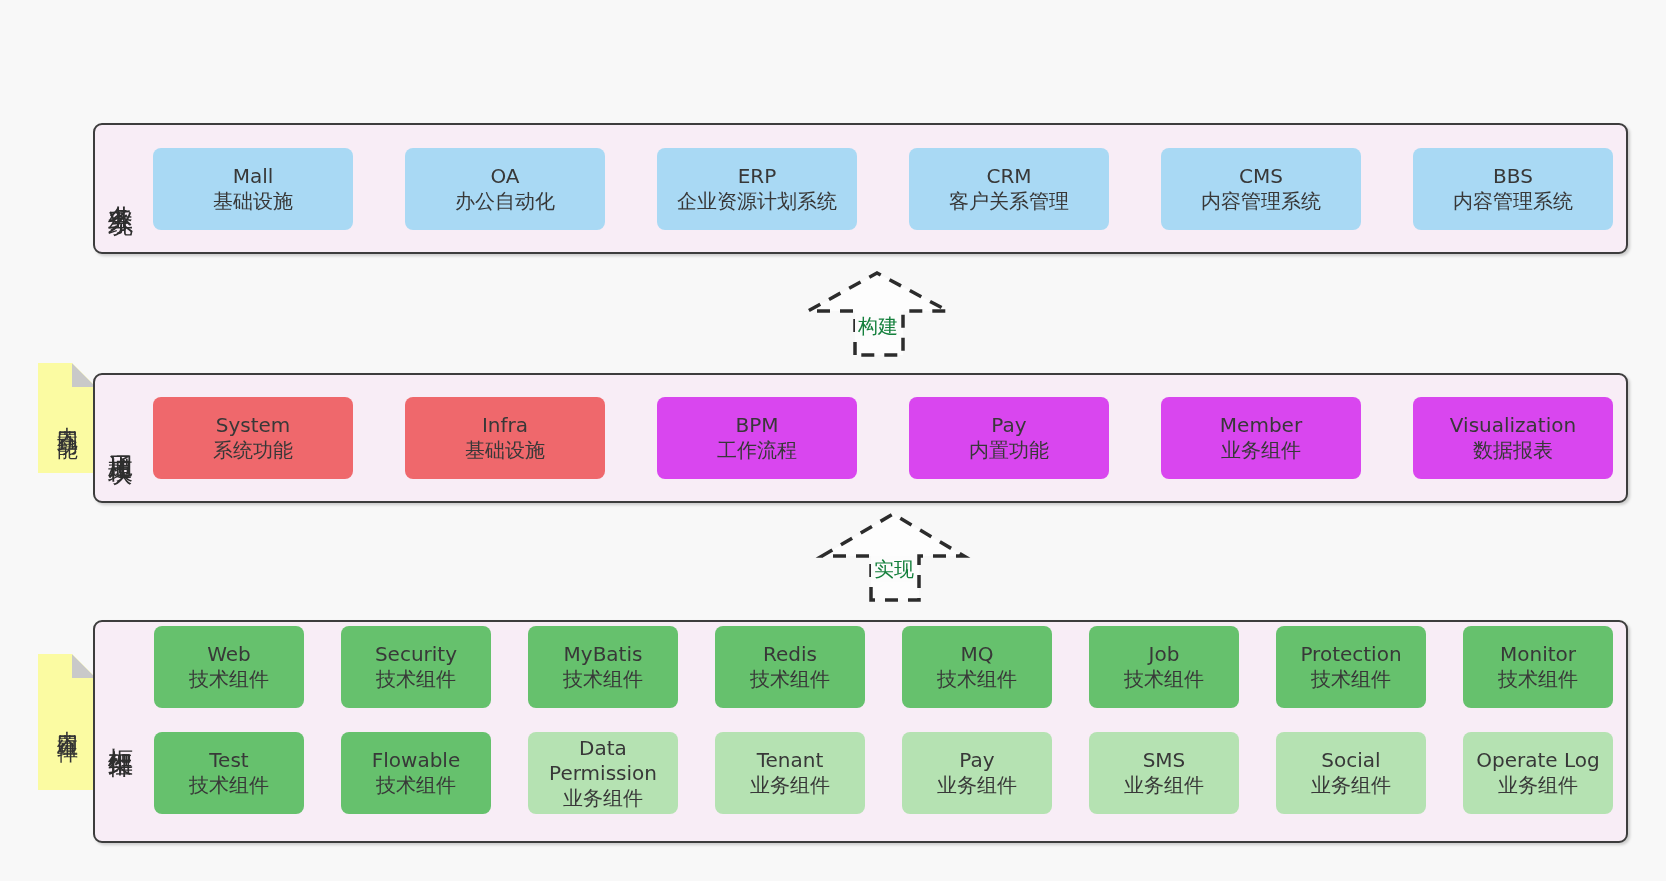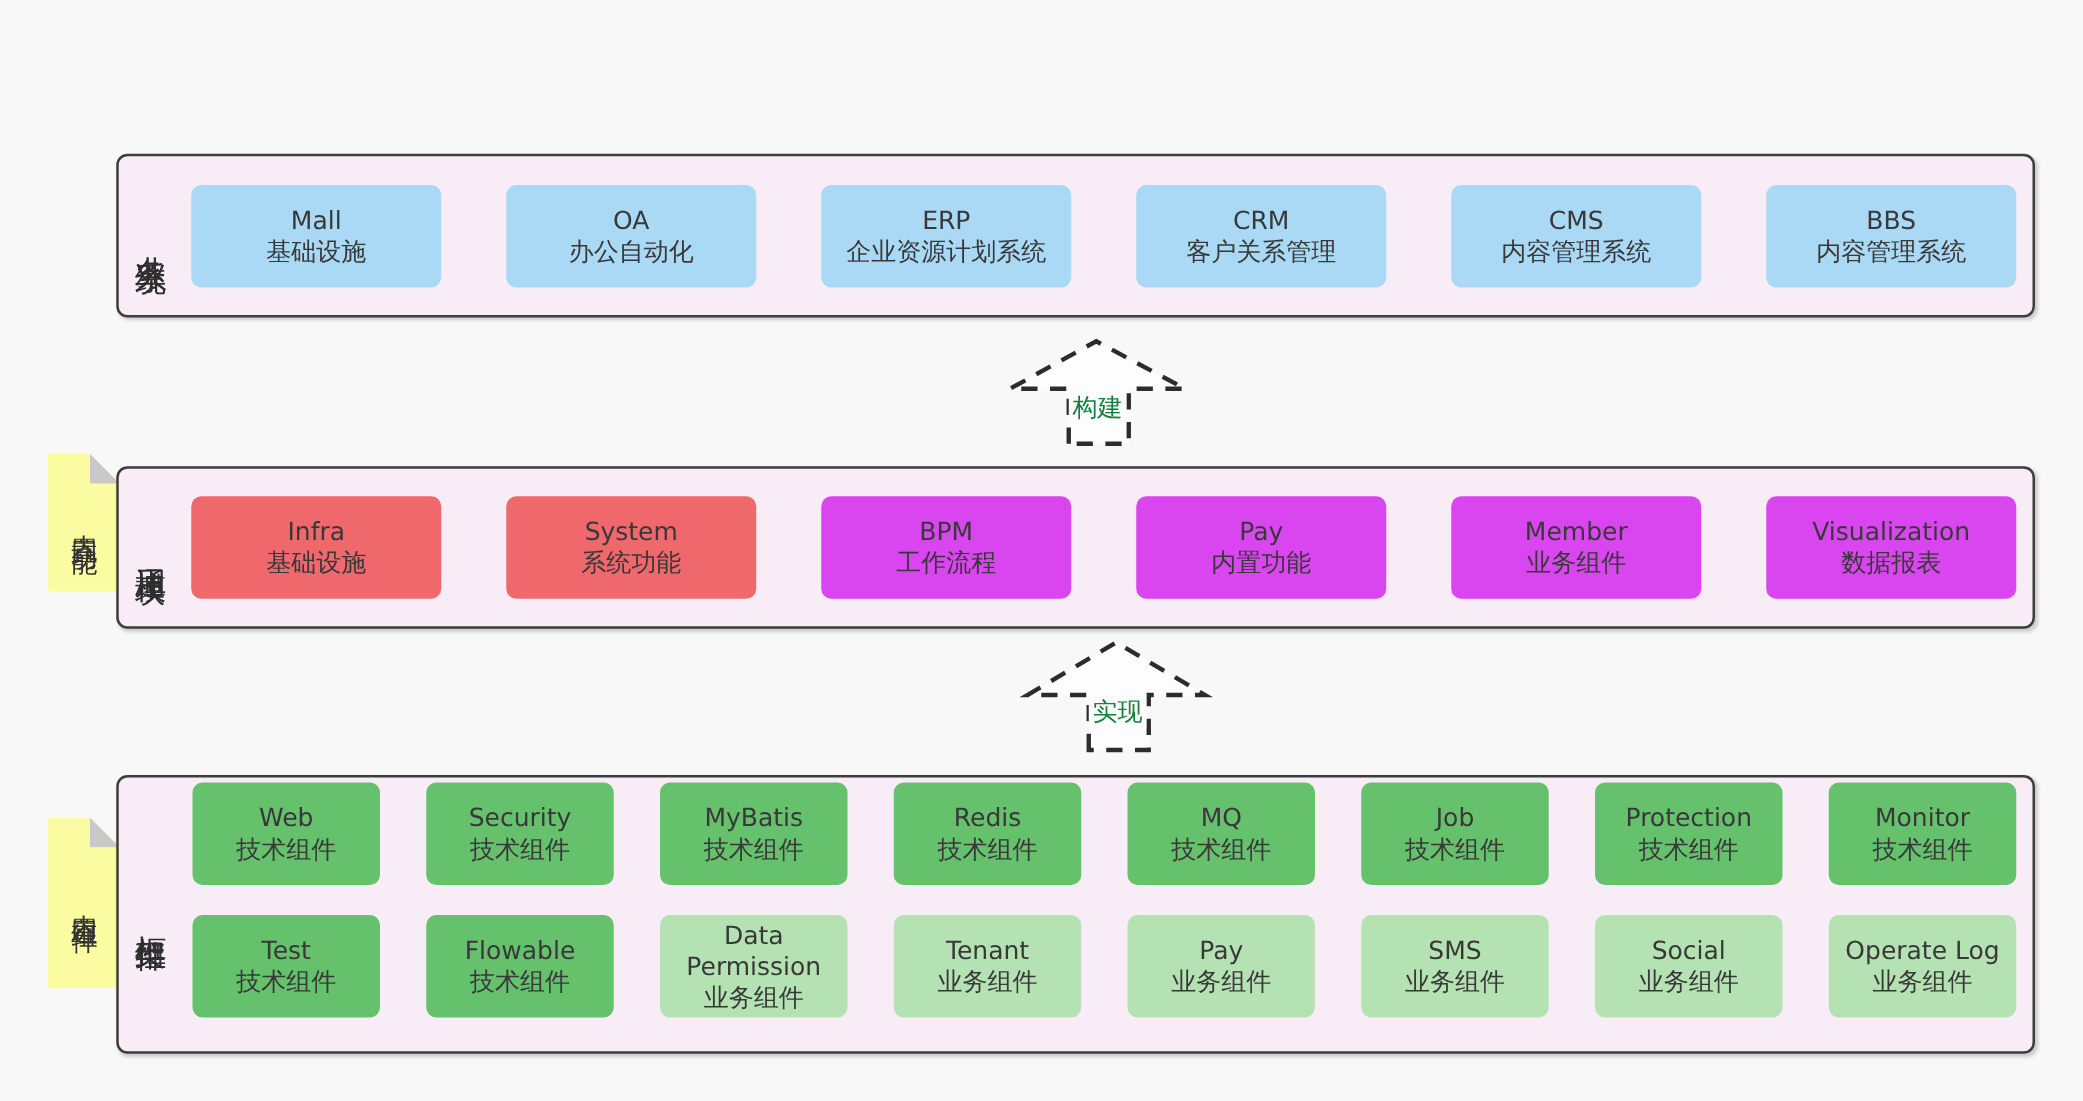--- a/index.html
+++ b/index.html
@@ -122,26 +122,26 @@
 
   <svg class="arrow arrow1" width="156" height="96" viewBox="0 0 156 96">
     <path d="M55,92 V48 H8 L77,10 L148,48 H103 V92 Z"></path>
   </svg>
   <div class="arrow-label alabel1">构建</div>
 
   <div class="layer layer2">
     <div class="layer-label">通用模块</div>
     <div class="box-row">
       <div class="box red">
+        <div>System</div>
+        <div>系统功能</div>
+      </div>
+      <div class="box red">
         <div>Infra</div>
         <div>基础设施</div>
-      </div>
-      <div class="box red">
-        <div>System</div>
-        <div>系统功能</div>
       </div>
       <div class="box pink">
         <div>BPM</div>
         <div>工作流程</div>
       </div>
       <div class="box pink">
         <div>Pay</div>
         <div>内置功能</div>
       </div>
       <div class="box pink">

